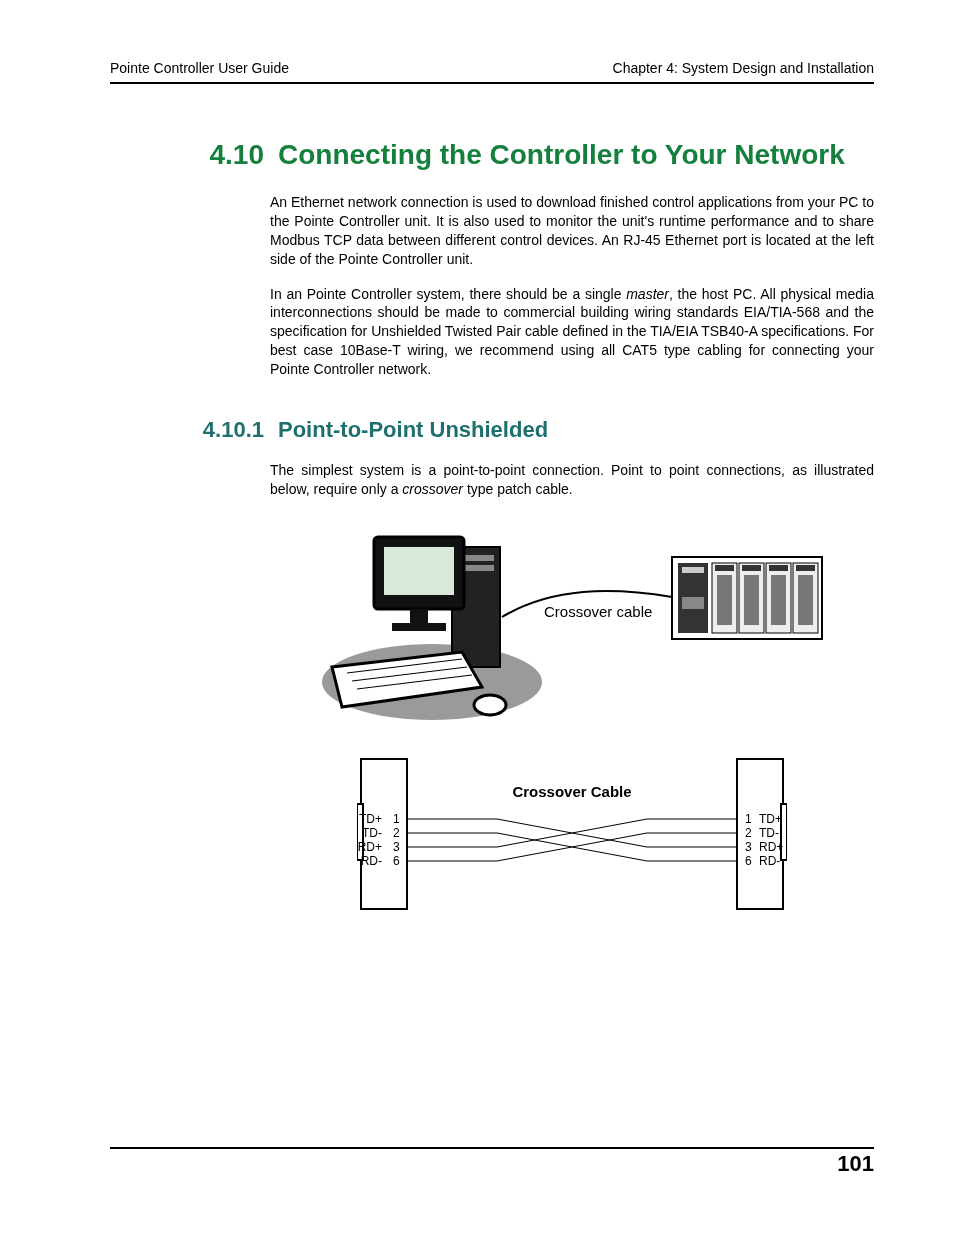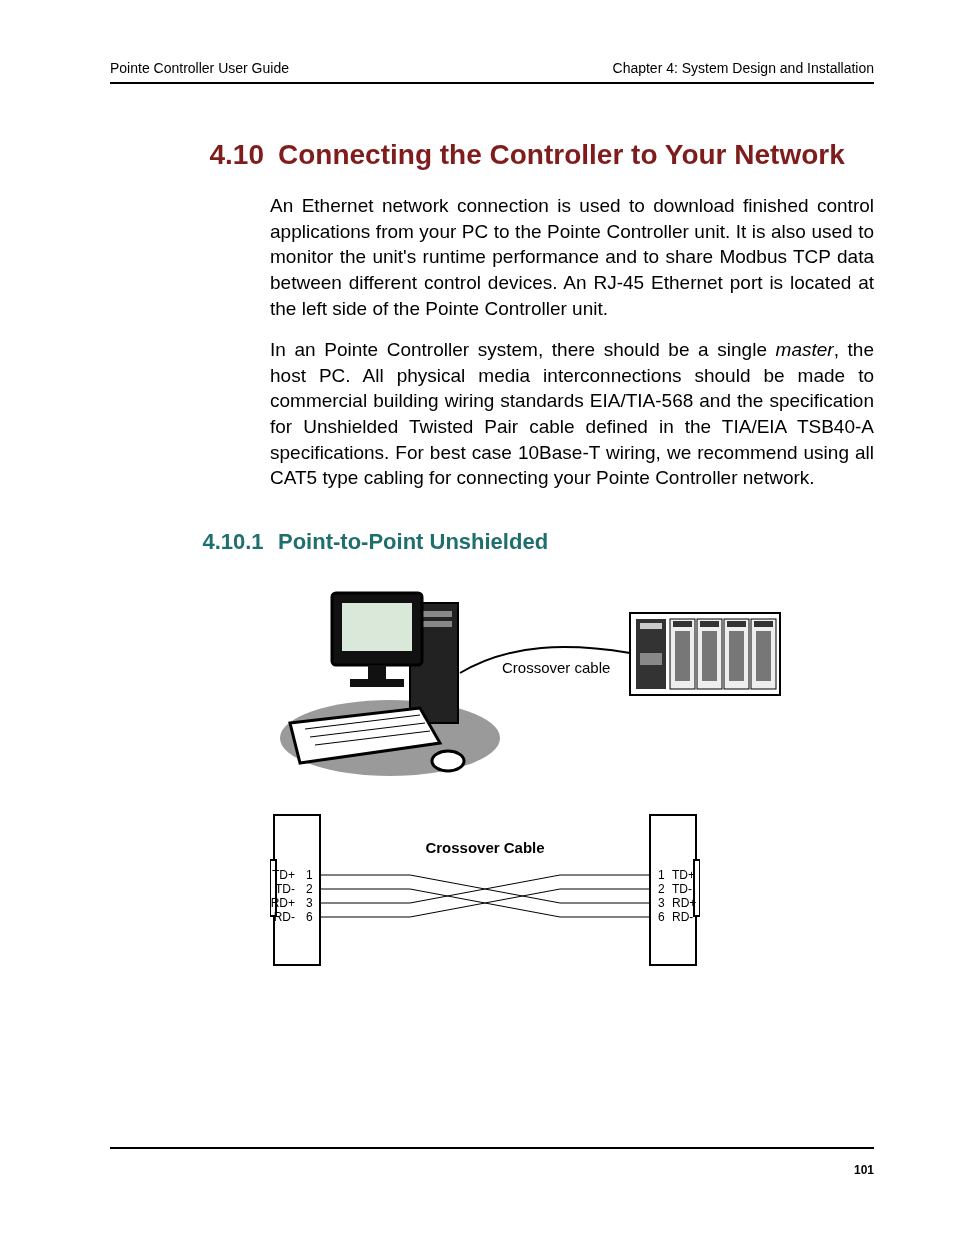--- a/index.html
+++ b/index.html
@@ -2,30 +2,30 @@
 <html><head>
 <meta charset="utf-8">
 <style>
   * { box-sizing: border-box; margin: 0; padding: 0; }
   html, body { width: 954px; height: 1235px; background: #fff; font-family: Verdana, Geneva, sans-serif; color: #000; }
   .page { position: relative; width: 954px; height: 1235px; padding: 60px 80px 50px 110px; }
   .running-head { display: flex; justify-content: space-between; font-size: 14px; padding-bottom: 6px; border-bottom: 2px solid #000; text-align: center; }
   .running-head .left { font-weight: 400; }
   .running-head .right { font-weight: 400; }
   .body-col { margin-left: 160px; margin-top: 55px; }
-  h1.section { color: #7f1d1d; font-family: Arial, Helvetica, sans-serif; font-weight: 700; font-size: 28px; margin-bottom: 22px; margin-left: -68px; }
+  h1.section { color: #15803d; font-family: Arial, Helvetica, sans-serif; font-weight: 700; font-size: 28px; margin-bottom: 22px; margin-left: -68px; }
   h1.section .num { display: inline-block; width: 62px; text-align: right; margin-right: 14px; }
   h2.subsection { color: #1f6f6f; font-family: Arial, Helvetica, sans-serif; font-weight: 700; font-size: 22px; margin-top: 38px; margin-bottom: 18px; margin-left: -68px; }
-  h2.subsection .num { display: inline-block; width: 62px; text-align: center; margin-right: 14px; }
-  p.body { font-size: 19px; line-height: 1.35; text-align: justify; margin-bottom: 16px; }
+  h2.subsection .num { display: inline-block; width: 62px; text-align: right; margin-right: 14px; }
+  p.body { font-size: 14px; line-height: 1.35; text-align: justify; margin-bottom: 16px; }
   p.body em { font-style: italic; }
-  .figure { display: flex; justify-content: flex-start; margin: 18px 0 22px 0; }
+  .figure { display: flex; justify-content: center; margin: 18px 0 22px 0; }
   .fig1 svg { display: block; }
   .fig2 svg { display: block; }
-  .page-number { position: absolute; right: 80px; bottom: 58px; font-weight: 700; font-size: 12px; }
+  .page-number { position: absolute; right: 80px; bottom: 58px; font-weight: 700; font-size: 22px; }
   .footer-rule { position: absolute; left: 110px; right: 80px; bottom: 86px; border-top: 2px solid #000; }
 </style>
 </head>
 <body>
 
 <div class="page">
 
   <div class="running-head">
     <span class="left">Pointe Controller User Guide</span>
     <span class="right">Chapter 4: System Design and Installation</span>
@@ -39,20 +39,23 @@
 
     <p class="body">An Ethernet network connection is used to download finished control applications from your PC to the Pointe Controller unit. It is also used to monitor the unit's runtime performance and to share Modbus TCP data between different control devices. An RJ-45 Ethernet port is located at the left side of the Pointe Controller unit.</p>
     <p class="body">
       <span>In an Pointe Controller system, there should be a single </span><em>master</em><span>, the host PC. All physical media interconnections should be made to commercial building wiring standards EIA/TIA-568 and the specification for Unshielded Twisted Pair cable defined in the TIA/EIA TSB40-A specifications. For best case 10Base-T wiring, we recommend using all CAT5 type cabling for connecting your Pointe Controller network.</span>
     </p>
 
     <h2 class="subsection">
       <span class="num">4.10.1</span><span>Point-to-Point Unshielded</span>
     </h2>
 
+    <p class="body">
+      <span>The simplest system is a point-to-point connection. Point to point connections, as illustrated below, require only a </span><em>crossover</em><span> type patch cable.</span>
+    </p>
 
     <div class="figure fig1">
       <svg width="520" height="210" viewBox="0 0 520 210">
 
         <ellipse cx="120" cy="165" rx="110" ry="38" fill="#9a9a9a"></ellipse>
 
         <rect x="140" y="30" width="48" height="120" fill="#222" stroke="#000" stroke-width="2"></rect>
         <rect x="146" y="38" width="36" height="6" fill="#888"></rect>
         <rect x="146" y="48" width="36" height="6" fill="#888"></rect>
 

